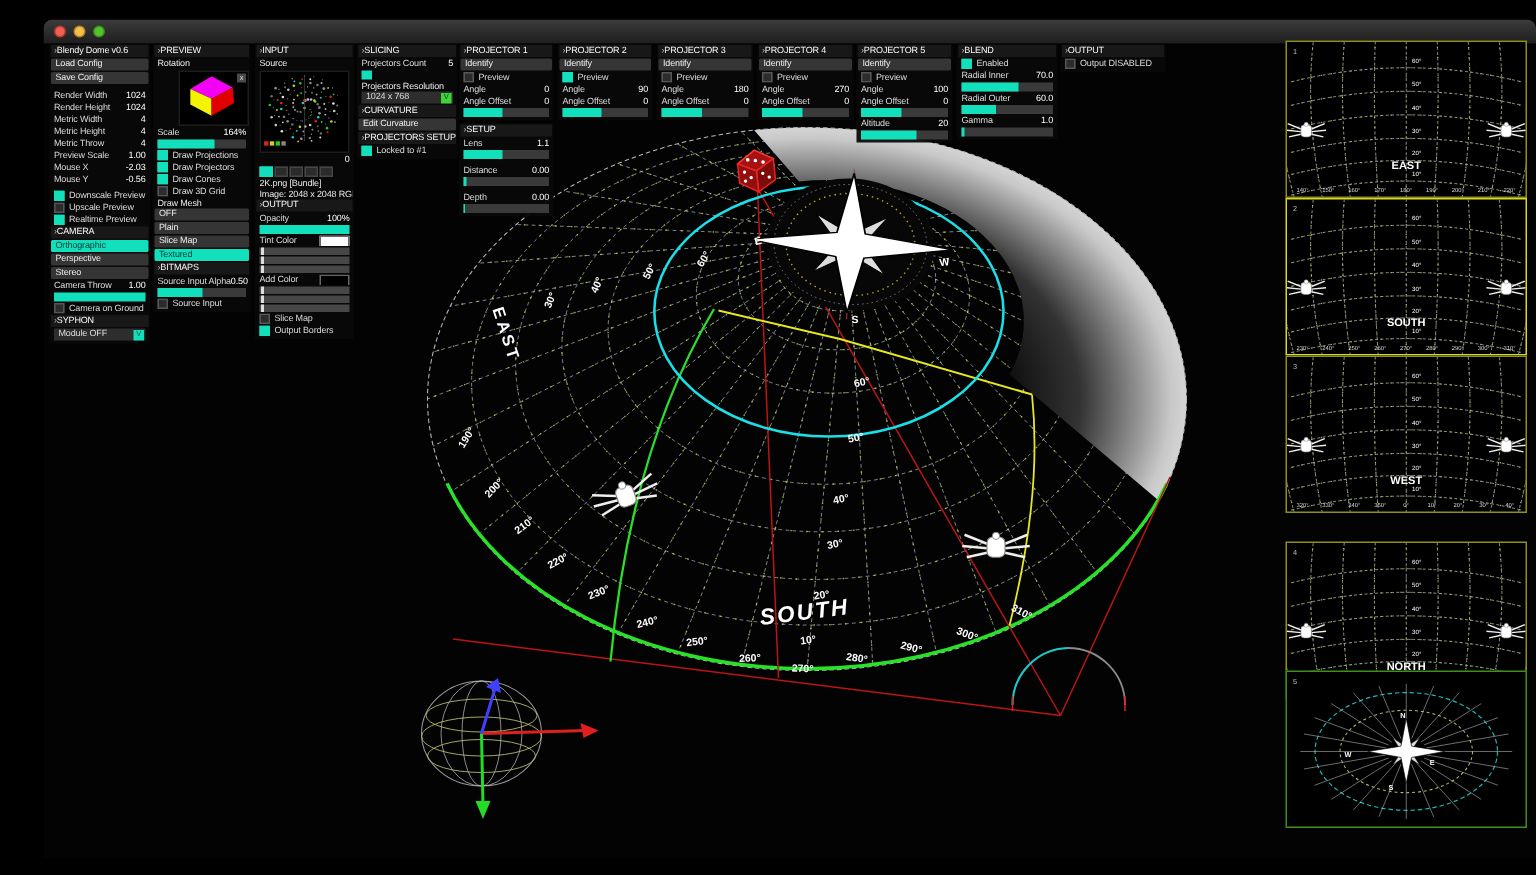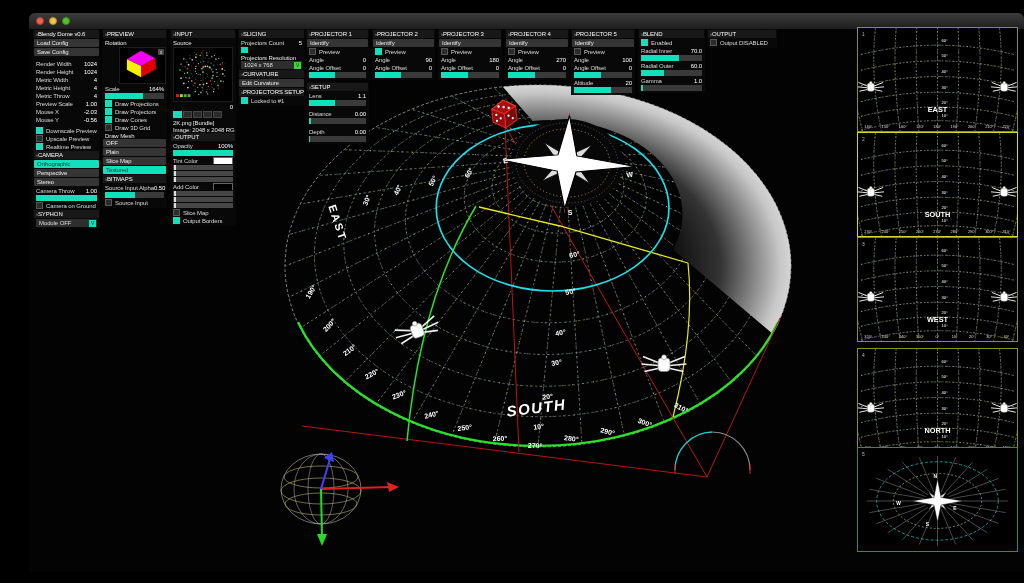--- a/index.html
+++ b/index.html
@@ -930,21 +930,21 @@
             <rect x="-4" y="-4" width="8" height="9" rx="2.5" fill="#fff" stroke="#888" stroke-width=".5"></rect>
             <circle cx="0" cy="-4.5" r="1.6" fill="#fff" stroke="#888" stroke-width=".4"></circle>
           </g>
           <g transform="translate(148,60) scale(-.9,.9)">
             <path d="M-4,-1 L-14,-5 M-4,1 L-15,0 M-4,3 L-13,5 M4,-1 L14,-5 M4,1 L15,0 M4,3 L13,5" stroke="#eee" stroke-width="1.1" fill="none"></path>
             <rect x="-4" y="-4" width="8" height="9" rx="2.5" fill="#fff" stroke="#888" stroke-width=".5"></rect>
             <circle cx="0" cy="-4.5" r="1.6" fill="#fff" stroke="#888" stroke-width=".4"></circle>
           </g>
           <text x="3" y="8" font-size="5" fill="#bbb">3</text>
         </svg></div>
-      <div class="sidebox" style="top: 348px; border: 1px solid rgb(143, 143, 30);"><svg viewBox="0 0 160 105" width="159" height="103">
+      <div class="sidebox" style="top: 361px; border: 1px solid rgb(143, 143, 30);"><svg viewBox="0 0 160 105" width="159" height="103">
           <path d="M4,106 Q-12,50 -4,-2" class="pgl"></path>
           <path d="M4,106 Q-12,50 -4,-2" class="pgy"></path>
           <path d="M23,106 Q11,50 17,-2" class="pgl"></path>
           <path d="M23,106 Q11,50 17,-2" class="pgy"></path>
           <path d="M42,106 Q34,50 38,-2" class="pgl"></path>
           <path d="M42,106 Q34,50 38,-2" class="pgy"></path>
           <path d="M61,106 Q57,50 59,-2" class="pgl"></path>
           <path d="M61,106 Q57,50 59,-2" class="pgy"></path>
           <path d="M80,106 Q80,50 80,-2" class="pgl"></path>
           <path d="M80,106 Q80,50 80,-2" class="pgy"></path>

